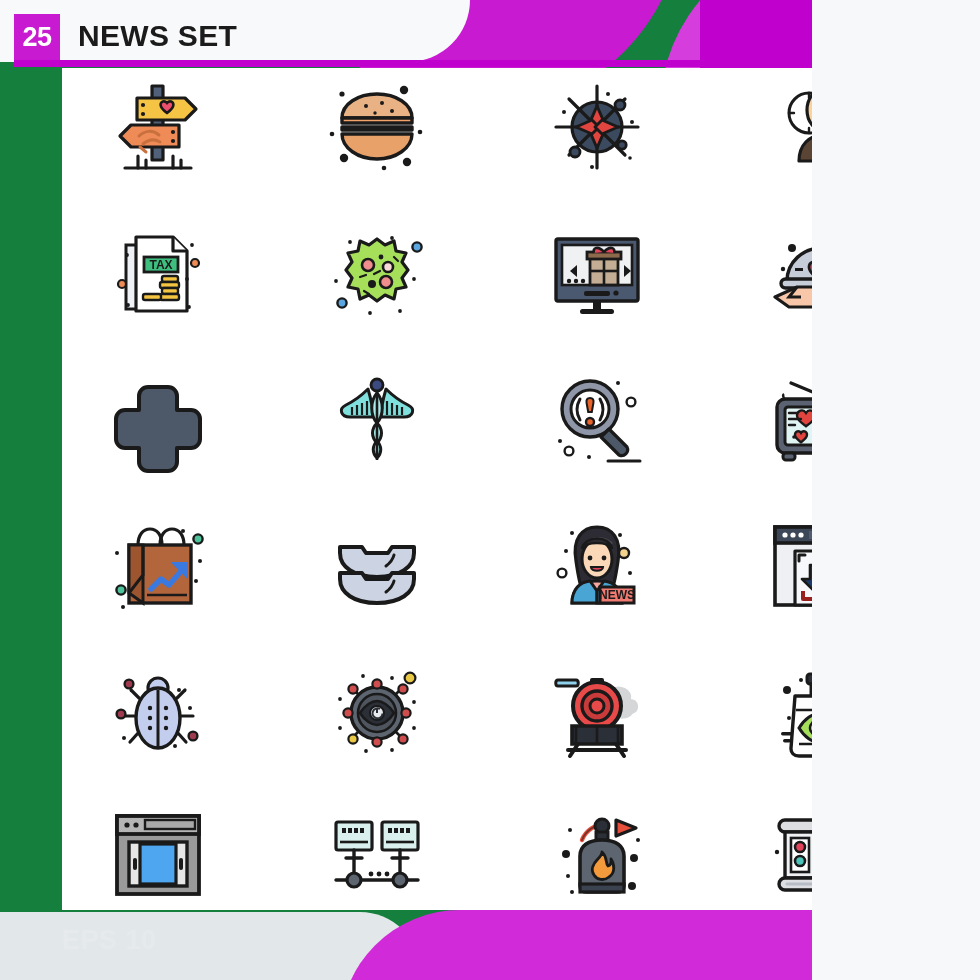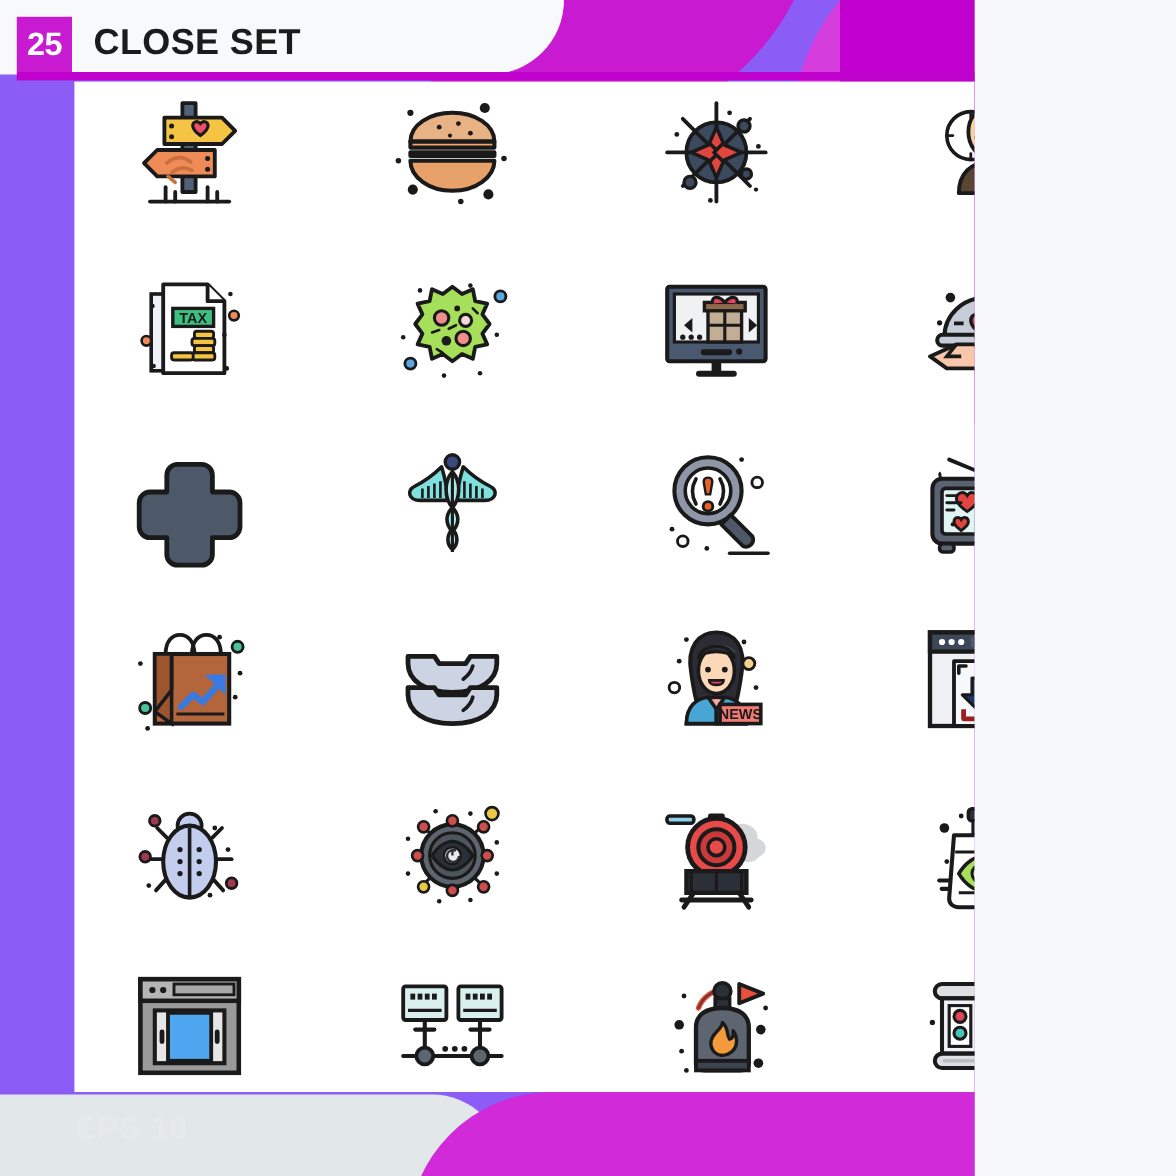--- a/index.html
+++ b/index.html
@@ -3,21 +3,21 @@
 <meta charset="utf-8">
 <style>
   html,body{margin:0;padding:0;}
   body{
     width:980px;height:980px;
     background:#f7f8f9;
     font-family:"Liberation Sans", sans-serif;
     overflow:hidden;
     position:relative;
   }
-  #stage{position:absolute;inset:0;width:812px;height:980px;overflow:hidden;background:#8b5cf6;}
+  #stage{position:absolute;inset:0;width:812px;height:980px;overflow:hidden;background:#15803d;}
 
   
   .bg-layer{position:absolute;inset:0;pointer-events:none;}
 
   .blob-top{
     position:absolute;left:283px;top:-140px;width:400px;height:250px;
     background:#c81ad0;border-radius:0 0 200px 200px;
   }
   .blob-right-pale{
     position:absolute;left:660px;top:-60px;width:330px;height:1060px;
@@ -111,21 +111,21 @@
     <div class="blob-bottom"></div>
     <div class="blob-bottom-dark"></div>
   </div>
 
   <div class="header">
     <div class="header-white"></div>
     <div class="header-underline"></div>
     <div class="badge">
       <span>25</span>
     </div>
-    <div class="title">CLOSE SET</div>
+    <div class="title">NEWS SET</div>
   </div>
 
   <div class="canvas">
     <div class="grid">
 
       <div class="cell">
         <svg width="110" height="110" viewBox="0 0 110 110">
           <g stroke="#1a1a1a" stroke-width="3.2" stroke-linecap="round" stroke-linejoin="round" fill="none">
             <rect x="49" y="14" width="11" height="74" fill="#52617a"></rect>
             <path d="M34 26 h48 l11 11 -11 11 H34 z" fill="#f6c445"></path>

